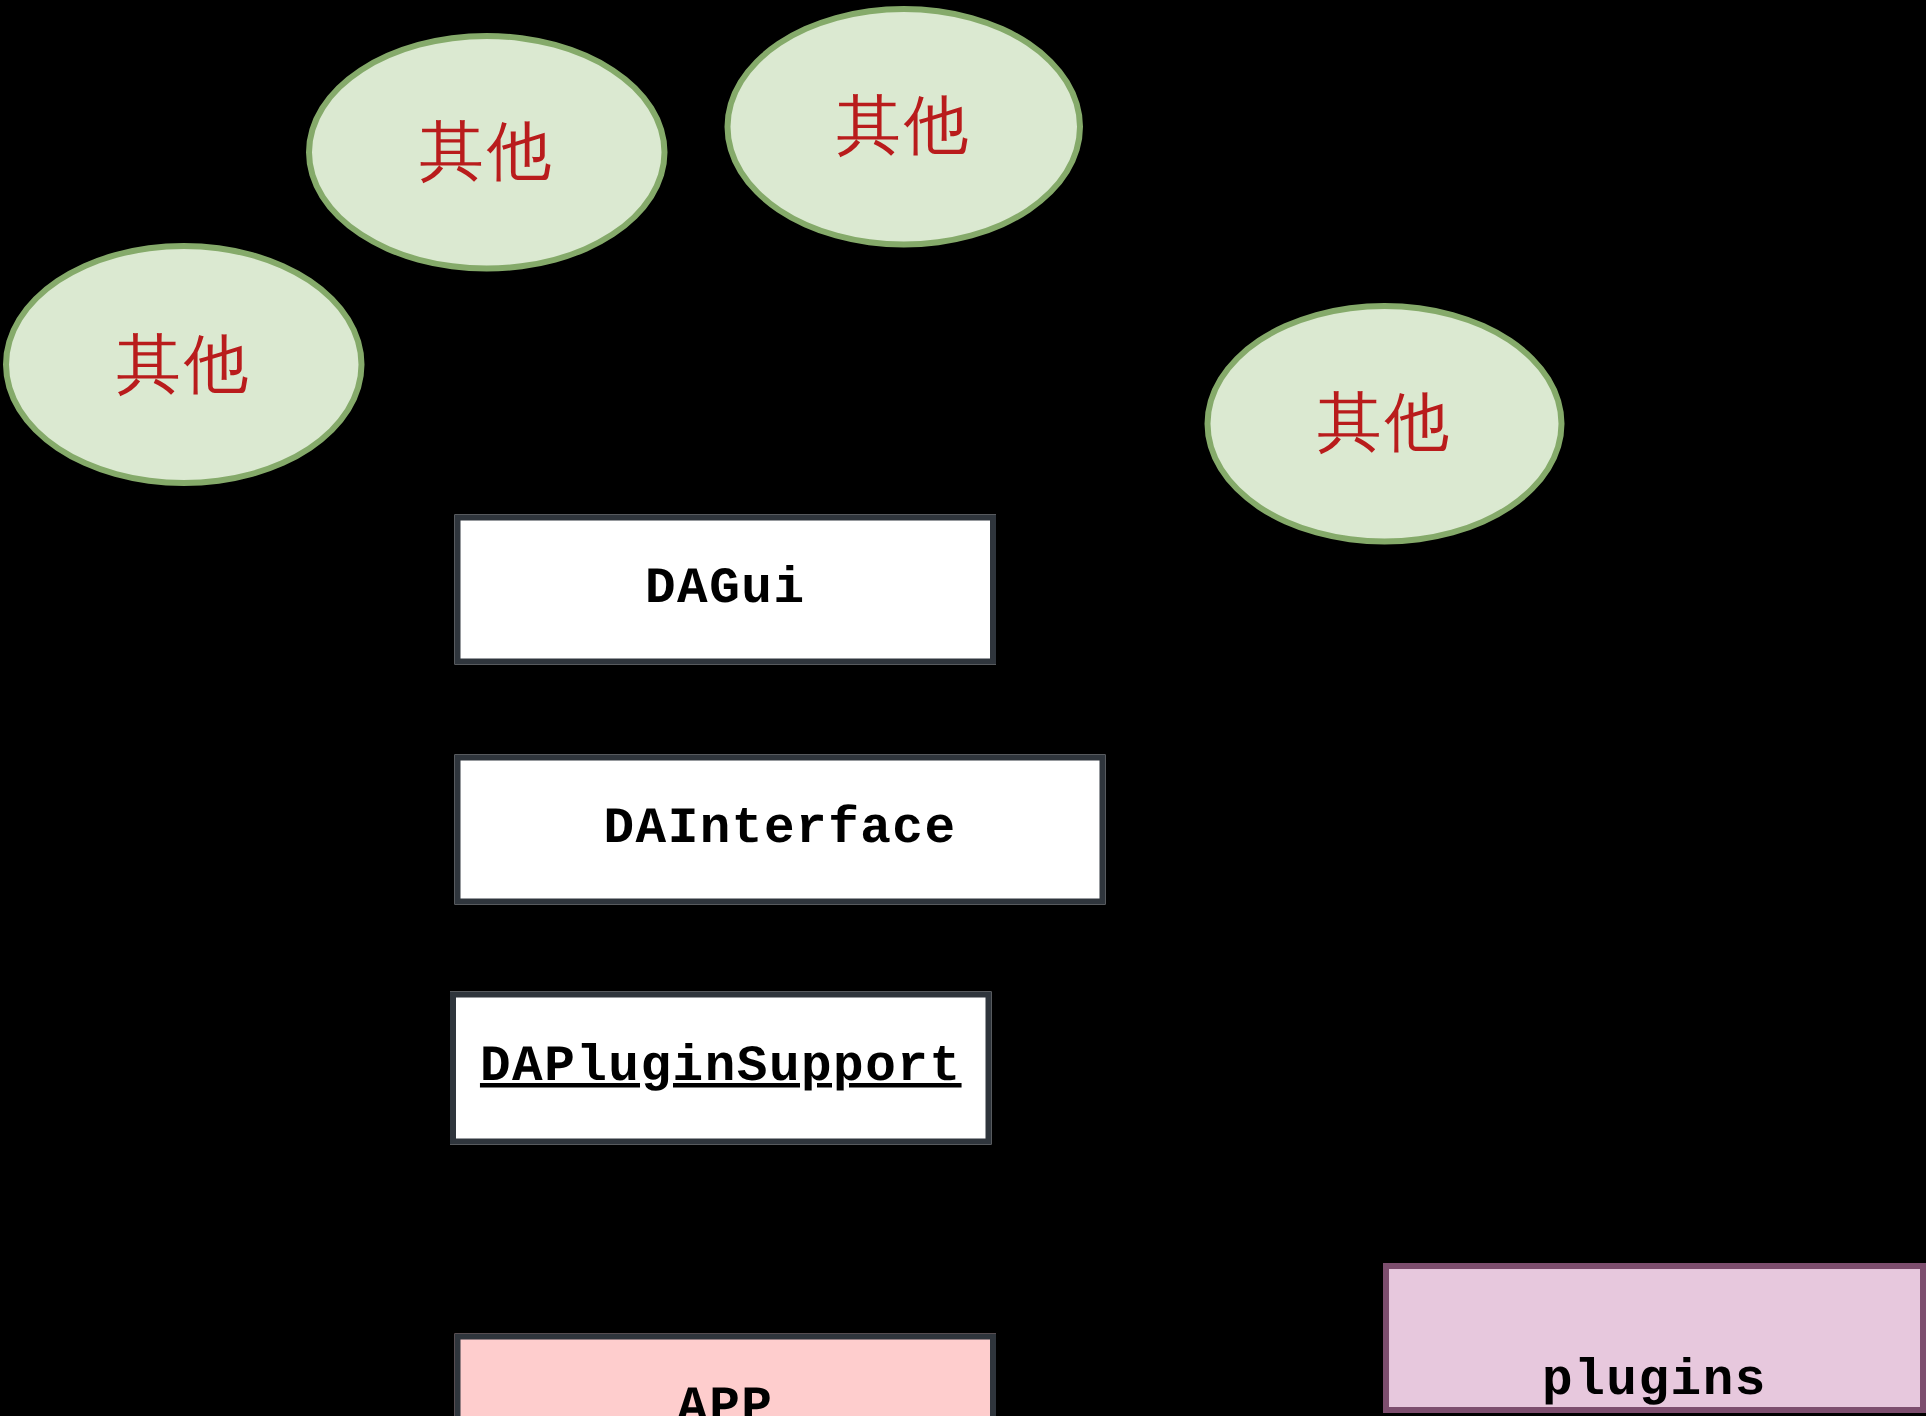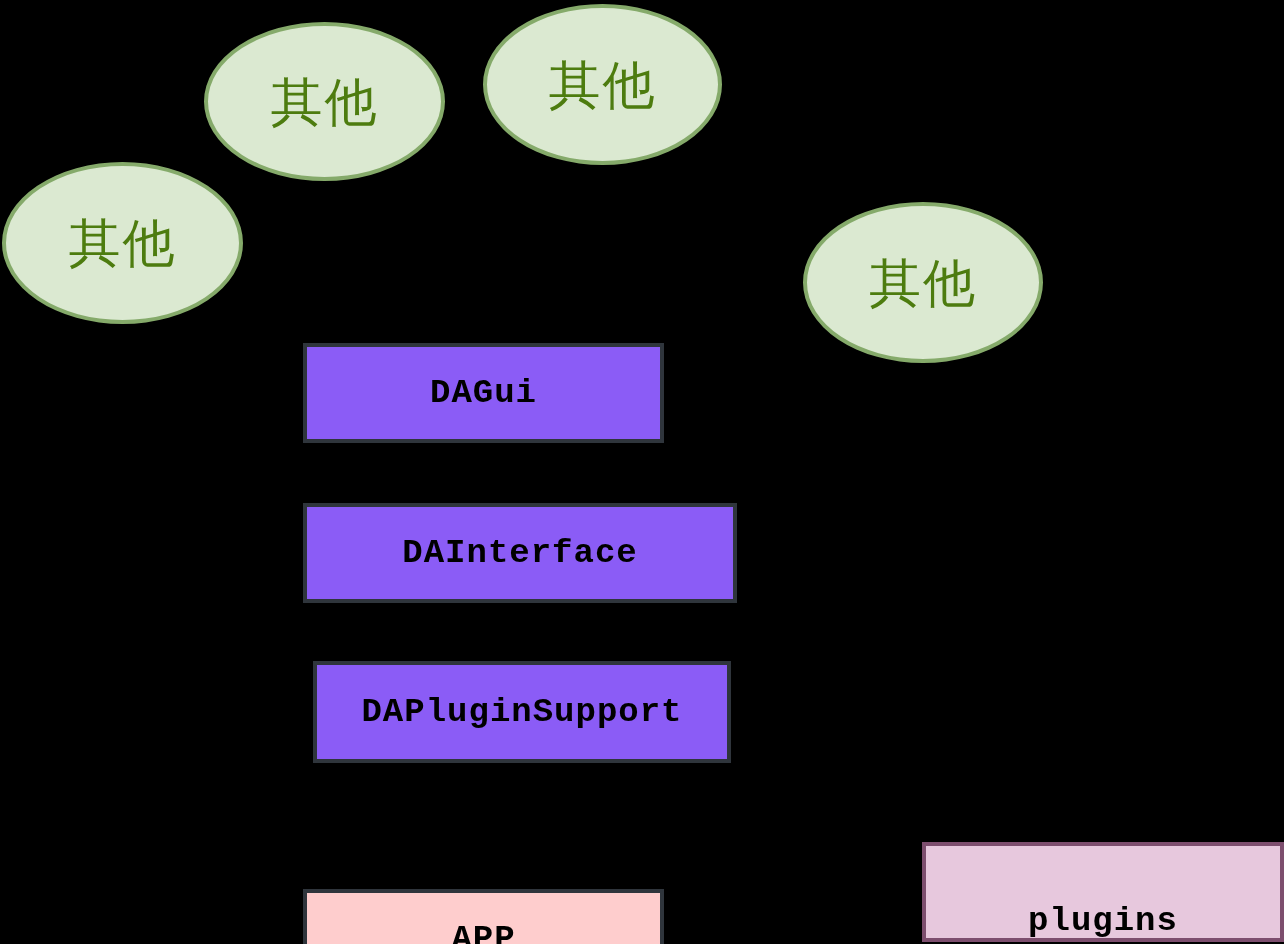--- a/index.html
+++ b/index.html
@@ -20,42 +20,42 @@
     box-sizing: border-box;
     background: #dbe9d1;
     border: 4px solid #85aa6a;
     border-radius: 50%;
     display: flex;
     align-items: center;
     justify-content: center;
   }
   .ellipse-label {
     font-family: "Liberation Sans", sans-serif;
-    font-size: 52px;
-    color: #4d7c0f;
+    font-size: 43px;
+    color: #b91c1c;
     line-height: 1;
     letter-spacing: 2px;
   }
   .box {
     position: absolute;
     box-sizing: border-box;
     border: 4px solid #2f353c;
     display: flex;
     align-items: center;
     justify-content: center;
   }
   .box-label {
     font-family: "Liberation Mono", "DejaVu Sans Mono", monospace;
     font-weight: bold;
     font-size: 34px;
     color: #000000;
     line-height: 1;
     letter-spacing: 1px;
   }
-  .module  { background: #8b5cf6; }
+  .module  { background: #ffffff; }
   .app     { background: #fecdcd; margin-top: 48px; }
   .plugins { background: #e7c8dd; border-color: #7d4e6e; }
 </style>
 </head>
 <body>
 
 <div class="canvas">
 
   <div class="ellipse" style="left:2px; top:162px; width:241px; height:162px;">
     <span class="ellipse-label">其他</span>
@@ -74,21 +74,21 @@
   </div>
 
   <div class="box module" style="left:303px; top:343px; width:361px; height:100px;">
     <span class="box-label">DAGui</span>
   </div>
 
   <div class="box module" style="left:303px; top:503px; width:434px; height:100px;">
     <span class="box-label">DAInterface</span>
   </div>
 
-  <div class="box module" style="left:313px; top:661px; width:418px; height:102px;">
+  <div class="box module" style="left:300px; top:661px; width:361px; height:102px;text-decoration:underline;">
     <span class="box-label">DAPluginSupport</span>
   </div>
 
   <div class="box app" style="left:303px; top:841px; width:361px; height:99px;">
     <span class="box-label">APP</span>
   </div>
 
   <div class="box plugins" style="left:922px; top:842px; width:362px; height:100px;align-items:flex-end;">
     <span class="box-label">plugins</span>
   </div>

